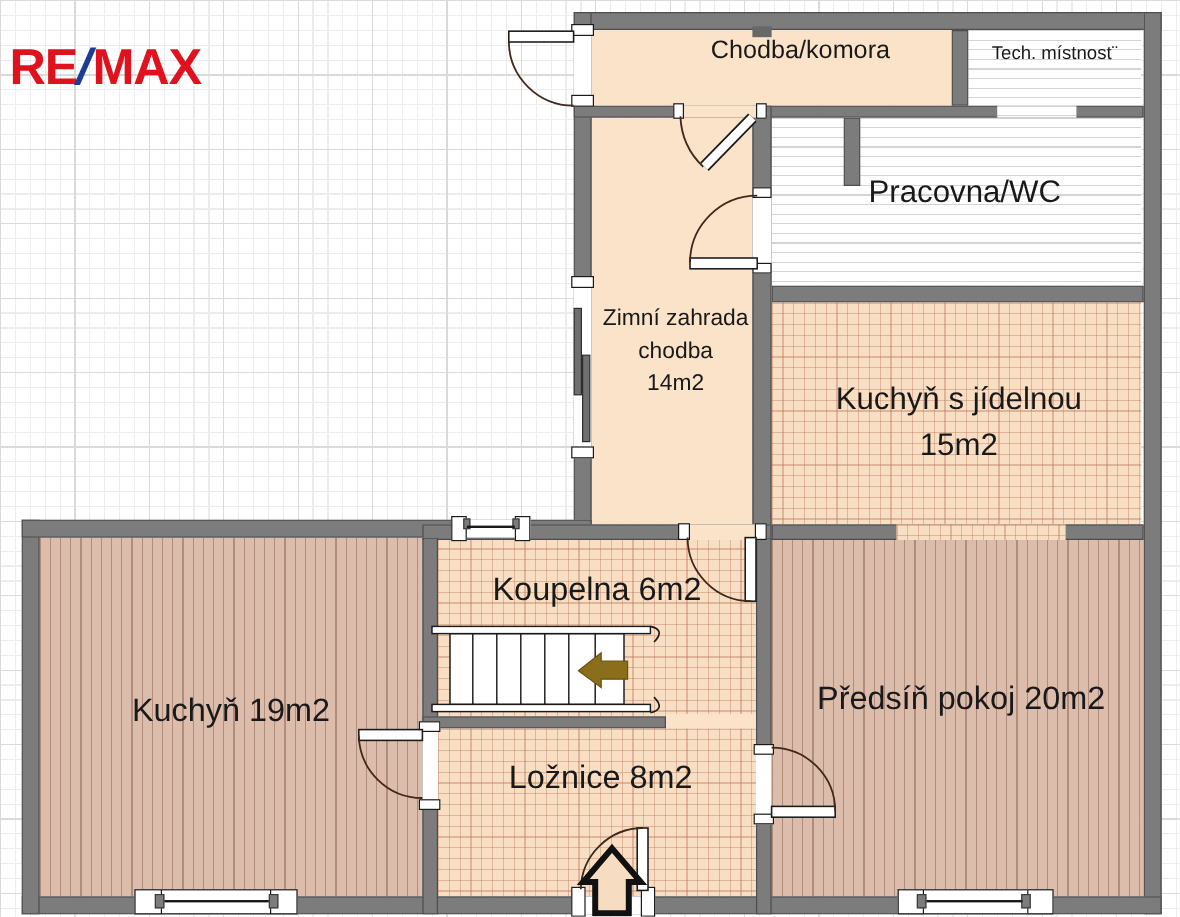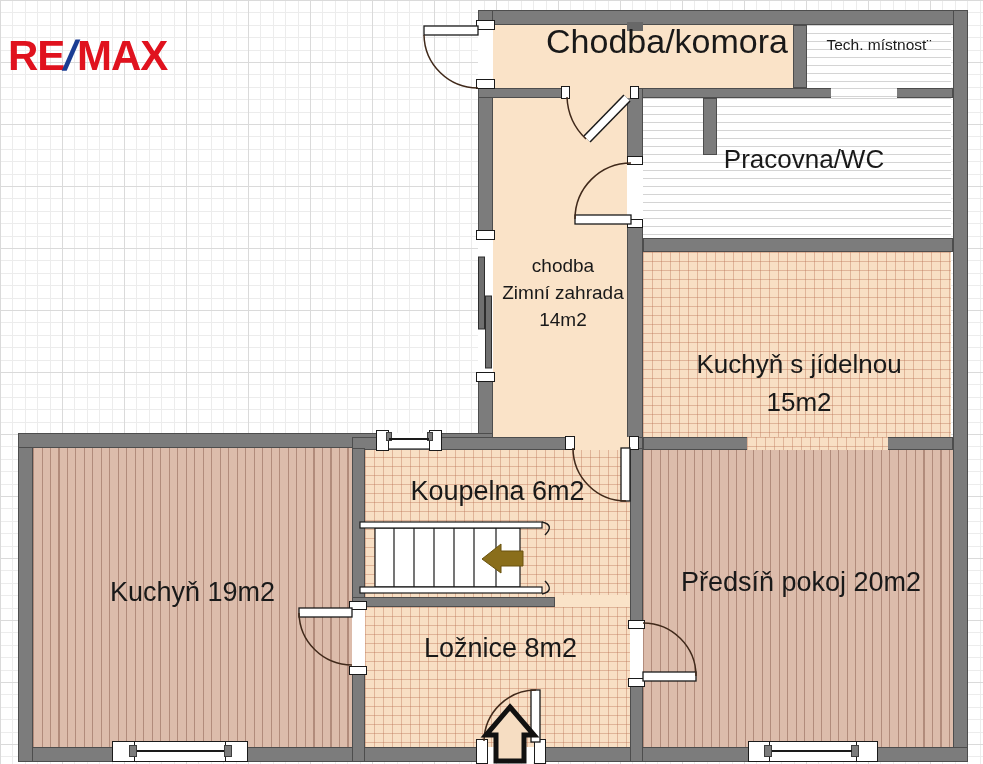--- a/index.html
+++ b/index.html
@@ -166,35 +166,35 @@
       <rect x="360" y="522" width="182" height="6" fill="#ffffff" stroke="#1a1a1a" stroke-width="1.2"></rect>
       <rect x="360" y="587" width="182" height="6" fill="#ffffff" stroke="#1a1a1a" stroke-width="1.2"></rect>
       <path d="M542,522 q13,3 3,13" fill="none" stroke="#1a1a1a" stroke-width="1.4"></path>
       <path d="M542,594 q13,-3 3,-13" fill="none" stroke="#1a1a1a" stroke-width="1.4"></path>
       <polygon points="482,559 501,544 501,551 523,551 523,566 501,566 501,573" fill="#8a6e1b" stroke="#6a530e" stroke-width="1"></polygon>
     </g>
 
     <path d="M510,707 L534,735 L524,735 L524,761 L496,761 L496,735 L486,735 Z" fill="#f6ddc2" stroke="#111111" stroke-width="5" stroke-linejoin="miter"></path>
   </svg>
 
-  <div class="lbl" style="left:493px;top:26px;width:348px;font-size:34px;line-height:31px;">
+  <div class="lbl" style="left:493px;top:26px;width:348px;font-size:21px;line-height:31px;">
     <div>Chodba/komora</div>
   </div>
   <div class="lbl" style="left:807px;top:32px;width:144px;font-size:15.5px;line-height:26px;">
     <div>Tech. místnost¨</div>
   </div>
   <div class="lbl" style="left:643px;top:140px;width:322px;font-size:26px;line-height:38px;">
     <div>Pracovna/WC</div>
   </div>
   <div class="lbl" style="left:493px;top:252px;width:140px;font-size:19px;line-height:27px;">
+    <div>Zimní zahrada</div>
     <div>chodba</div>
-    <div>Zimní zahrada</div>
     <div>14m2</div>
   </div>
-  <div class="lbl" style="left:643px;top:313px;width:312px;font-size:26px;line-height:38px;margin-top:32px;">
+  <div class="lbl" style="left:643px;top:313px;width:312px;font-size:26px;line-height:38px;">
     <div>Kuchyň s jídelnou</div>
     <div>15m2</div>
   </div>
   <div class="lbl" style="left:33px;top:577px;width:319px;font-size:27px;line-height:31px;">Kuchyň 19m2</div>
   <div class="lbl" style="left:365px;top:476px;width:265px;font-size:27px;line-height:31px;">Koupelna 6m2</div>
   <div class="lbl" style="left:643px;top:567px;width:316px;font-size:27px;line-height:31px;">Předsíň pokoj 20m2</div>
   <div class="lbl" style="left:365px;top:633px;width:271px;font-size:27px;line-height:31px;">Ložnice 8m2</div>
 
   <div id="logo">
     <span class="red">RE</span><span class="slash">/</span><span class="red">MAX</span>

